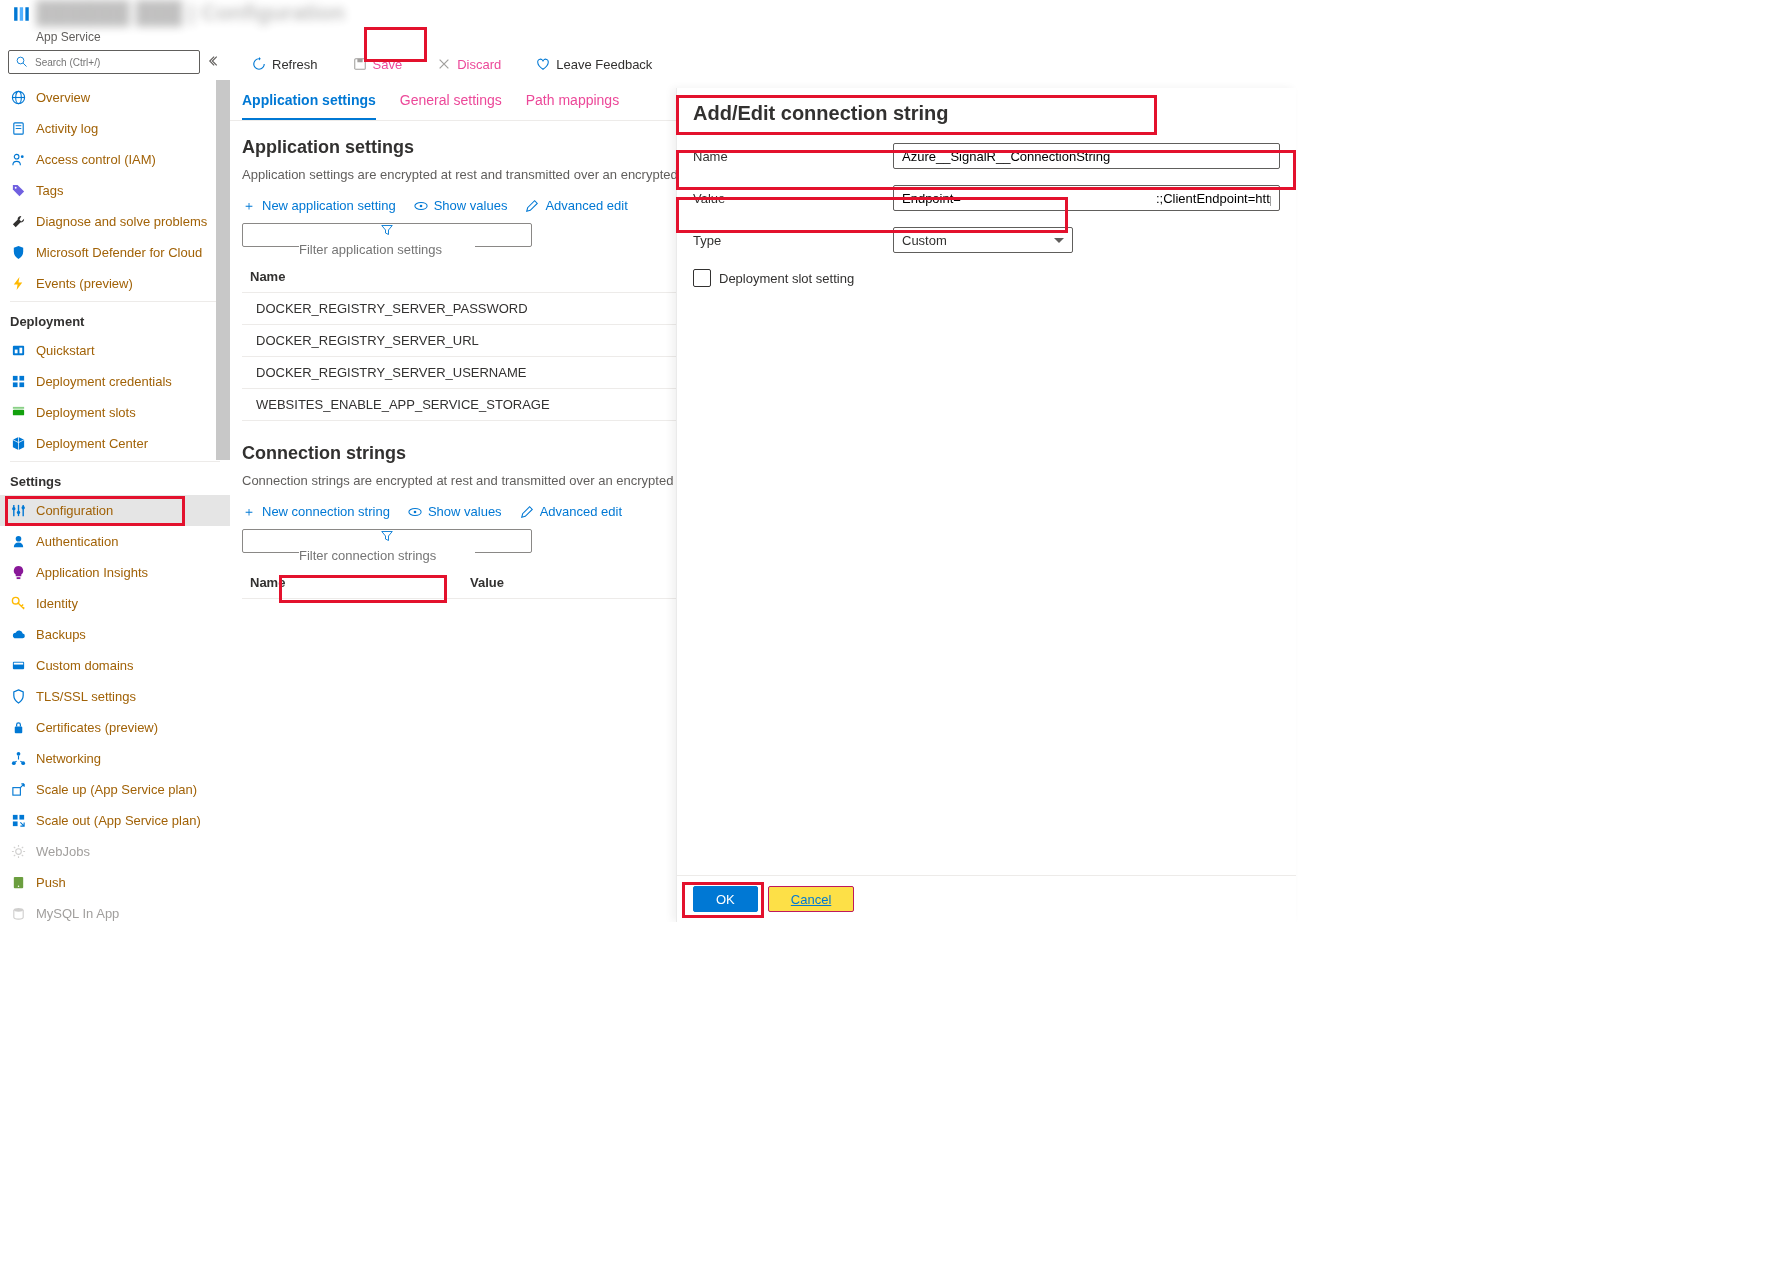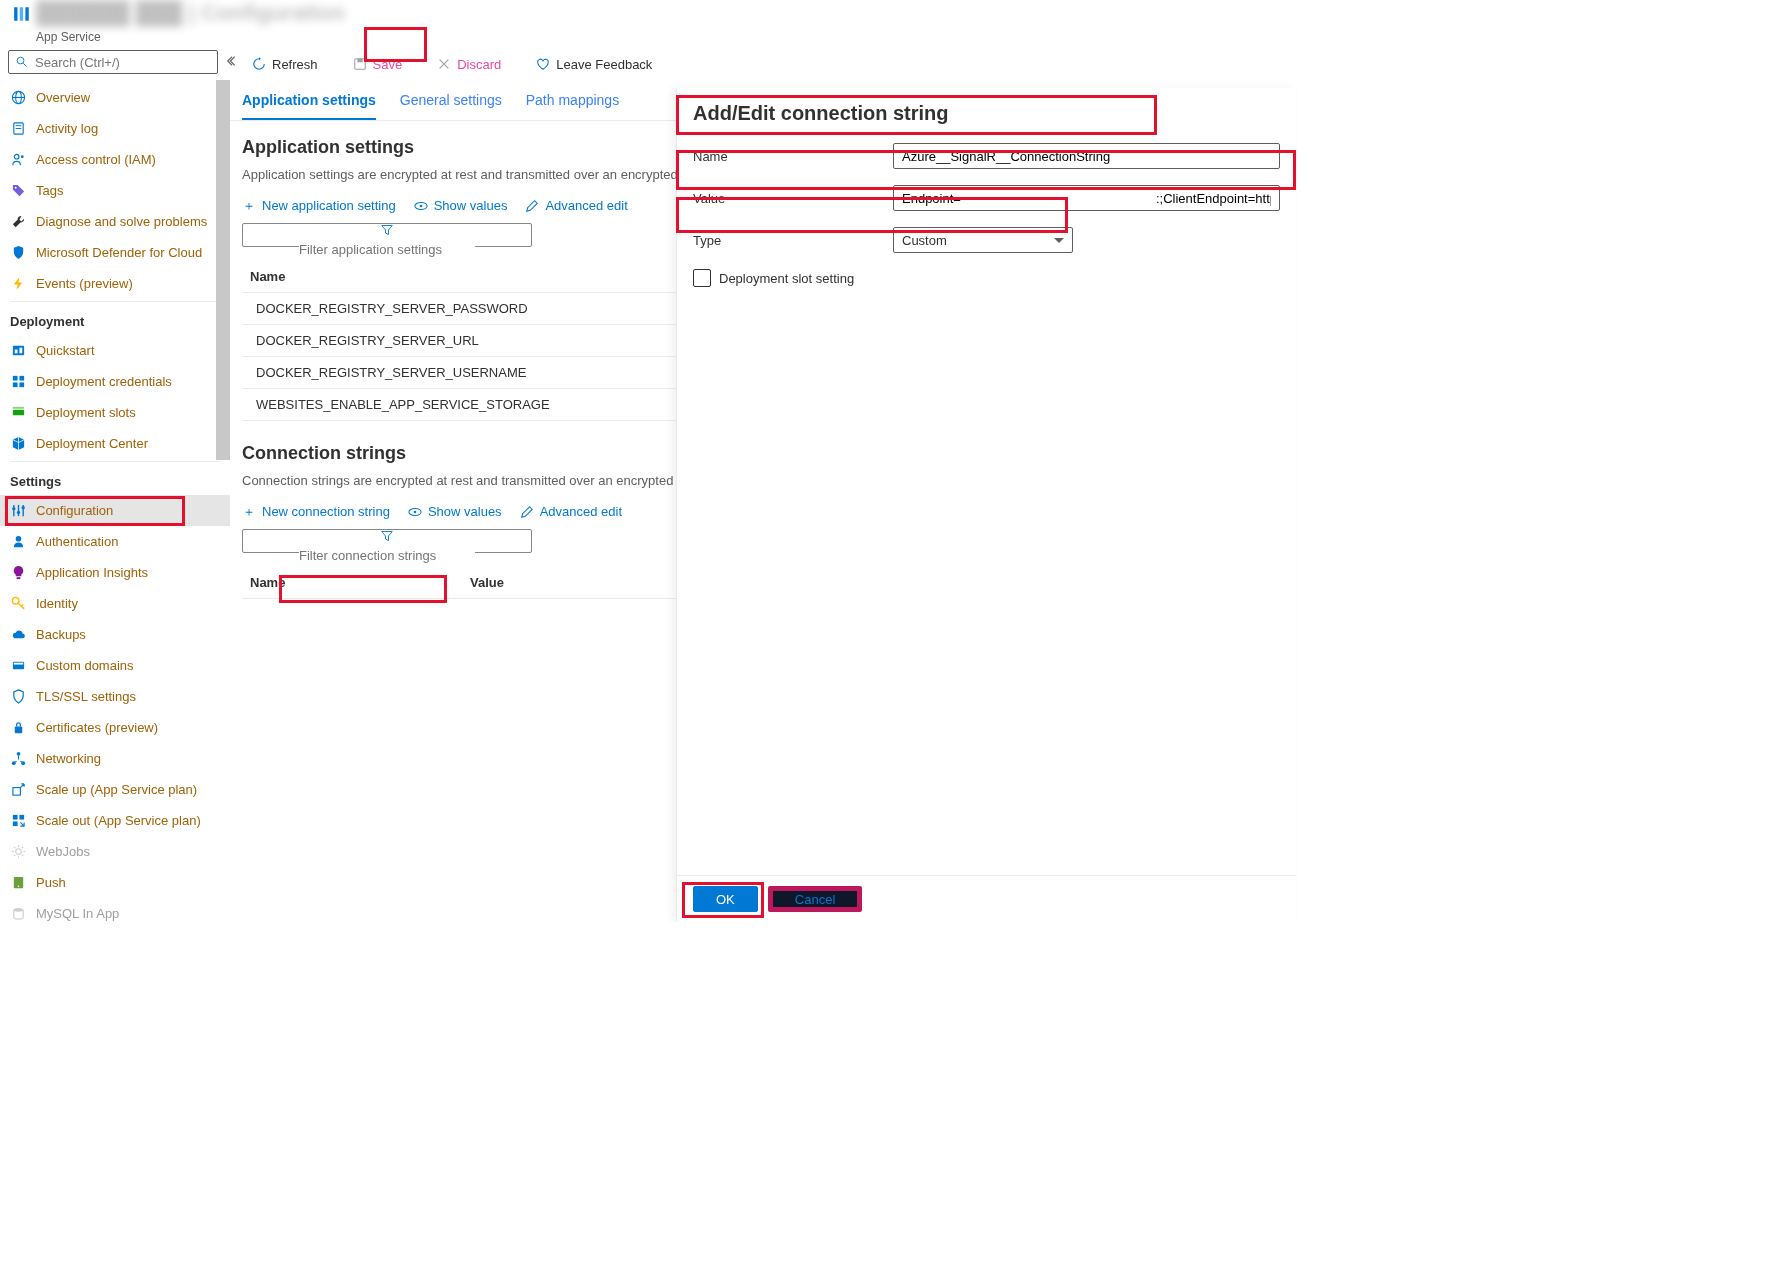--- a/index.html
+++ b/index.html
@@ -12,21 +12,21 @@
   .hdr-title { font-size: 22px; font-weight: 600; color: #323130; filter: blur(4px); opacity: 0.3; }
   .hdr-sub { font-size: 12px; color: #605e5c; margin-left: 36px; margin-top: -2px; }
 
   
   .body { display: flex; flex: 1; min-height: 0; }
 
   
   .sidebar { width: 230px; border-right: none; display: flex; flex-direction: column; }
   .search-row { display: flex; align-items: center; padding: 6px 8px; gap: 8px; }
   .search-box { flex: 1; display: flex; align-items: center; border: 1px solid #605e5c; border-radius: 2px; height: 24px; padding: 0 6px; background: #fff; gap: 6px; }
-  .search-box input { border: none; outline: none; flex: 1; font-size: 13px; color: #6d28d9; background: transparent; }
+  .search-box input { border: none; outline: none; flex: 1; font-size: 10px; color: #6d28d9; background: transparent; }
   .collapse-btn { color: #605e5c; cursor: pointer; }
 
   .nav-scroll { flex: 1; overflow-y: auto; position: relative; }
   .scrollbar-fake { position: absolute; right: 0; top: 0; width: 14px; height: 380px; background: #c8c8c8; }
   .nav-list { padding: 2px 0 20px 0; }
   .nav-item { display: flex; align-items: center; height: 31px; padding: 0 10px; cursor: pointer; gap: 10px; }
   .nav-item.active { background: #e5e5e5; }
   .nav-icon { width: 16px; height: 16px; display: flex; align-items: center; justify-content: center; }
   .nav-label { font-size: 13px; color: #a16207; }
   .nav-item.disabled .nav-label { color: #a19f9d; }
@@ -37,21 +37,21 @@
   
   .main { flex: 1; display: flex; flex-direction: column; position: relative; min-width: 0; }
   .toolbar { display: flex; align-items: center; height: 40px; padding: 0 12px; gap: 15px; }
   .tool-btn { display: flex; align-items: center; gap: 6px; height: 32px; padding: 0 10px; background: transparent; border: none; cursor: pointer; color: #323130; font-size: 13px; }
   .tool-btn.disabled { color: #ec4899; }
   .tool-btn .ic { color: #0078d4; }
   .tool-btn.disabled .ic { color: #a19f9d; }
 
   
   .tabs { display: flex; gap: 24px; padding: 0 12px; border-bottom: 1px solid #edebe9; }
-  .tab { padding: 8px 0 10px 0; font-size: 14px; color: #3b82f6; cursor: pointer; border-bottom: 2px solid transparent; }
+  .tab { padding: 8px 0 10px 0; font-size: 14px; color: #ec4899; cursor: pointer; border-bottom: 2px solid transparent; }
   .tab.active { border-bottom-color: #0078d4; font-weight: 600; color:#0078d4; }
 
   
   .content { padding: 16px 12px; overflow: hidden; }
   .sect-title { font-size: 18px; font-weight: 600; margin-bottom: 8px; color: #323130; }
   .sect-desc { font-size: 13px; color: #605e5c; margin-bottom: 14px; line-height: 1.4; white-space: nowrap; overflow: hidden; }
   .link-row { display: flex; gap: 18px; align-items: center; margin-bottom: 10px; }
   .link-btn { display: flex; gap: 6px; align-items: center; color: #0078d4; font-size: 13px; cursor: pointer; }
   .filter-box { display: flex; align-items: center; border: 1px solid #8a8886; border-radius: 2px; height: 24px; width: 290px; padding: 0 6px; gap: 6px; margin-bottom: 14px; flex-direction: column; }
   .filter-box input { border: none; outline: none; flex: 1; font-size: 13px; color: #605e5c; }
@@ -67,21 +67,21 @@
   .field { display: flex; align-items: center; margin-bottom: 16px; }
   .field-label { width: 200px; font-size: 13px; color: #323130; }
   .field-input { flex: 1; border: 1px solid #605e5c; border-radius: 2px; height: 26px; padding: 0 8px; font-size: 13px; outline: none; }
   .field-select { flex: 1; border: 1px solid #605e5c; border-radius: 2px; height: 26px; padding: 0 8px; font-size: 13px; display: flex; align-items: center; position: relative; width: 180px; flex: none; }
   .field-select::after { content: ""; border-left: 5px solid transparent; border-right: 5px solid transparent; border-top: 5px solid #605e5c; position: absolute; right: 8px; top: 10px; }
   .checkbox-row { display: flex; align-items: center; gap: 8px; font-size: 13px; }
   .chk { width: 18px; height: 18px; border: 1px solid #323130; border-radius: 2px; }
   .panel-ftr { padding: 10px 16px; border-top: 1px solid #edebe9; display: flex; gap: 10px; }
   .btn { height: 26px; padding: 0 22px; border-radius: 2px; font-size: 13px; cursor: pointer; text-align: center; }
   .btn-primary { background: #0078d4; color: #fff; border: 1px solid #0078d4; }
-  .btn-secondary { background: #0f172a; color: #0078d4; border: 5px solid #be185d; }
+  .btn-secondary { background: #fde047; color: #0078d4; border: 1px solid #be185d; text-decoration: underline; }
 
   
   .hl { position: absolute; border: 3px solid #e3112d; pointer-events: none; z-index: 50; }
 
   
   .ic { display: inline-flex; width: 14px; height: 14px; align-items: center; justify-content: center; }
 </style>
 </head>
 <body>
 

